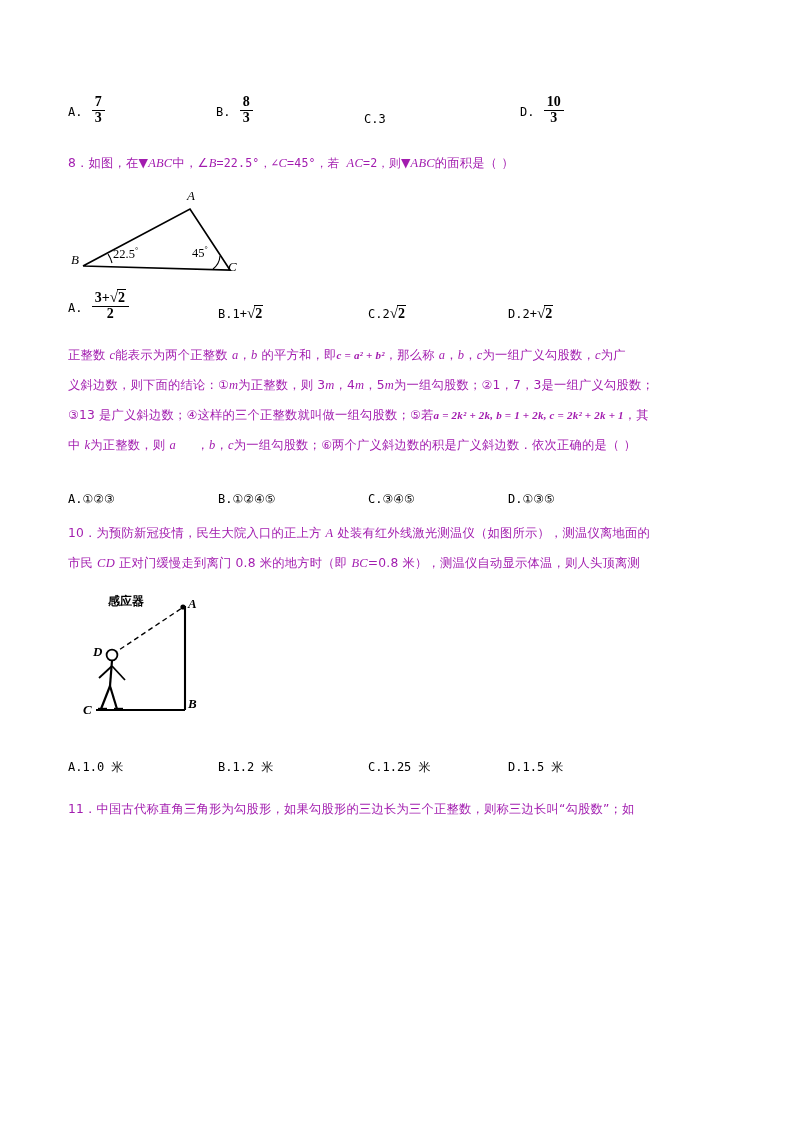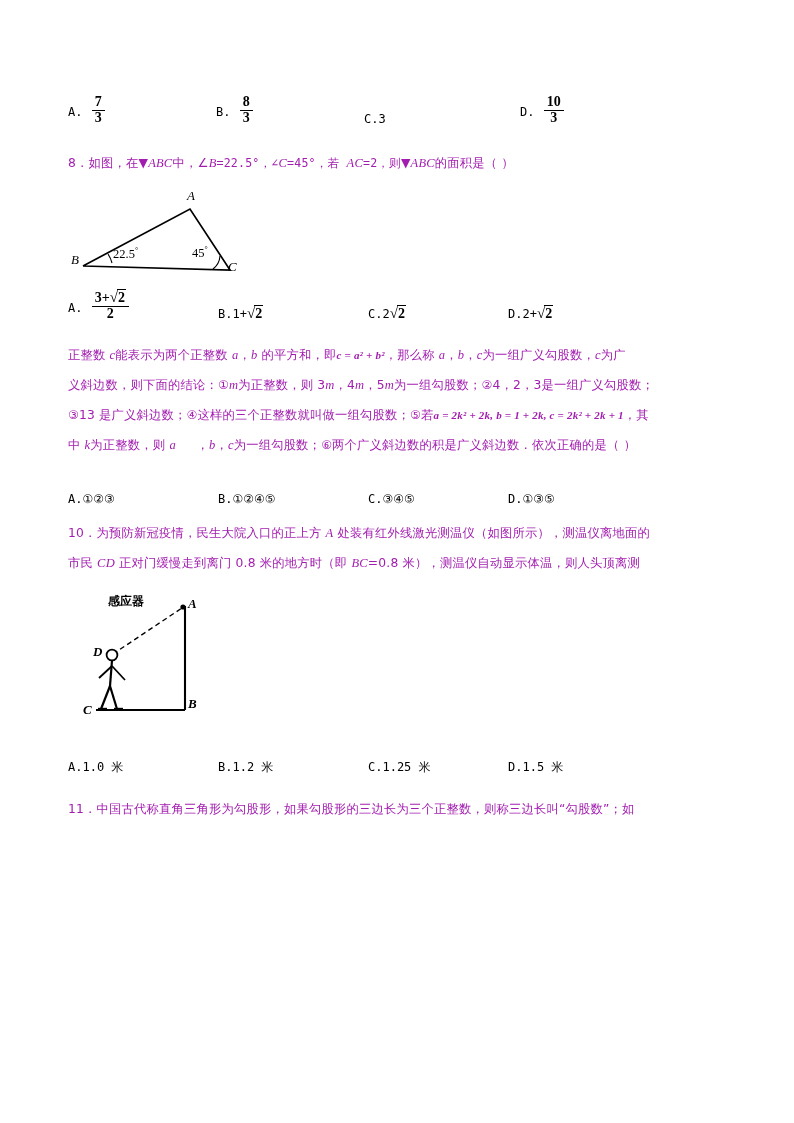--- a/index.html
+++ b/index.html
@@ -199,21 +199,21 @@
       <div class="opt opt-c" style="left:300px;">
         <span class="lbl">C.</span><span class="lbl">2</span><span class="sqrt"><span class="rad">√</span><span class="body">2</span></span>
       </div>
       <div class="opt opt-d" style="left:440px;">
         <span class="lbl">D.</span><span class="lbl">2+</span><span class="sqrt"><span class="rad">√</span><span class="body">2</span></span>
       </div>
     </div>
 
     <div class="q-text" style="margin-top:18px;">
       <div><span>正整数 </span><span class="ital">c</span><span>能表示为两个正整数 </span><span class="ital">a</span><span>，</span><span class="ital">b</span><span> 的平方和，即</span><span class="bolditalic">c = a² + b²</span><span>，那么称 </span><span class="ital">a</span><span>，</span><span class="ital">b</span><span>，</span><span class="ital">c</span><span>为一组广义勾股数，</span><span class="ital">c</span><span>为广</span></div>
-      <div><span>义斜边数，则下面的结论：</span><span class="circnum">①</span><span class="ital">m</span><span>为正整数，则 3</span><span class="ital">m</span><span>，4</span><span class="ital">m</span><span>，5</span><span class="ital">m</span><span>为一组勾股数；</span><span class="circnum">②</span><span>4，2，3是一组广义勾股数；</span></div>
+      <div><span>义斜边数，则下面的结论：</span><span class="circnum">①</span><span class="ital">m</span><span>为正整数，则 3</span><span class="ital">m</span><span>，4</span><span class="ital">m</span><span>，5</span><span class="ital">m</span><span>为一组勾股数；</span><span class="circnum">②</span><span>1，7，3是一组广义勾股数；</span></div>
       <div><span class="circnum">③</span><span>13 是广义斜边数；</span><span class="circnum">④</span><span>这样的三个正整数就叫做一组勾股数；</span><span class="circnum">⑤</span><span>若</span><span class="bolditalic">a = 2k² + 2k, b = 1 + 2k, c = 2k² + 2k + 1</span><span>，其</span></div>
       <div><span>中 </span><span class="ital">k</span><span>为正整数，则 </span><span class="ital">a</span><span style="visibility:hidden;">，4</span><span>，</span><span class="ital">b</span><span>，</span><span class="ital">c</span><span>为一组勾股数；</span><span class="circnum">⑥</span><span>两个广义斜边数的积是广义斜边数．依次正确的是（     ）</span></div>
     </div>
 
     <div class="options" style="height:36px; margin-top:10px;">
       <div class="opt opt-a">A.①②③</div>
       <div class="opt opt-b" style="left:150px;">B.①②④⑤</div>
       <div class="opt opt-c" style="left:300px;">C.③④⑤</div>
       <div class="opt opt-d" style="left:440px;">D.①③⑤</div>
     </div>

